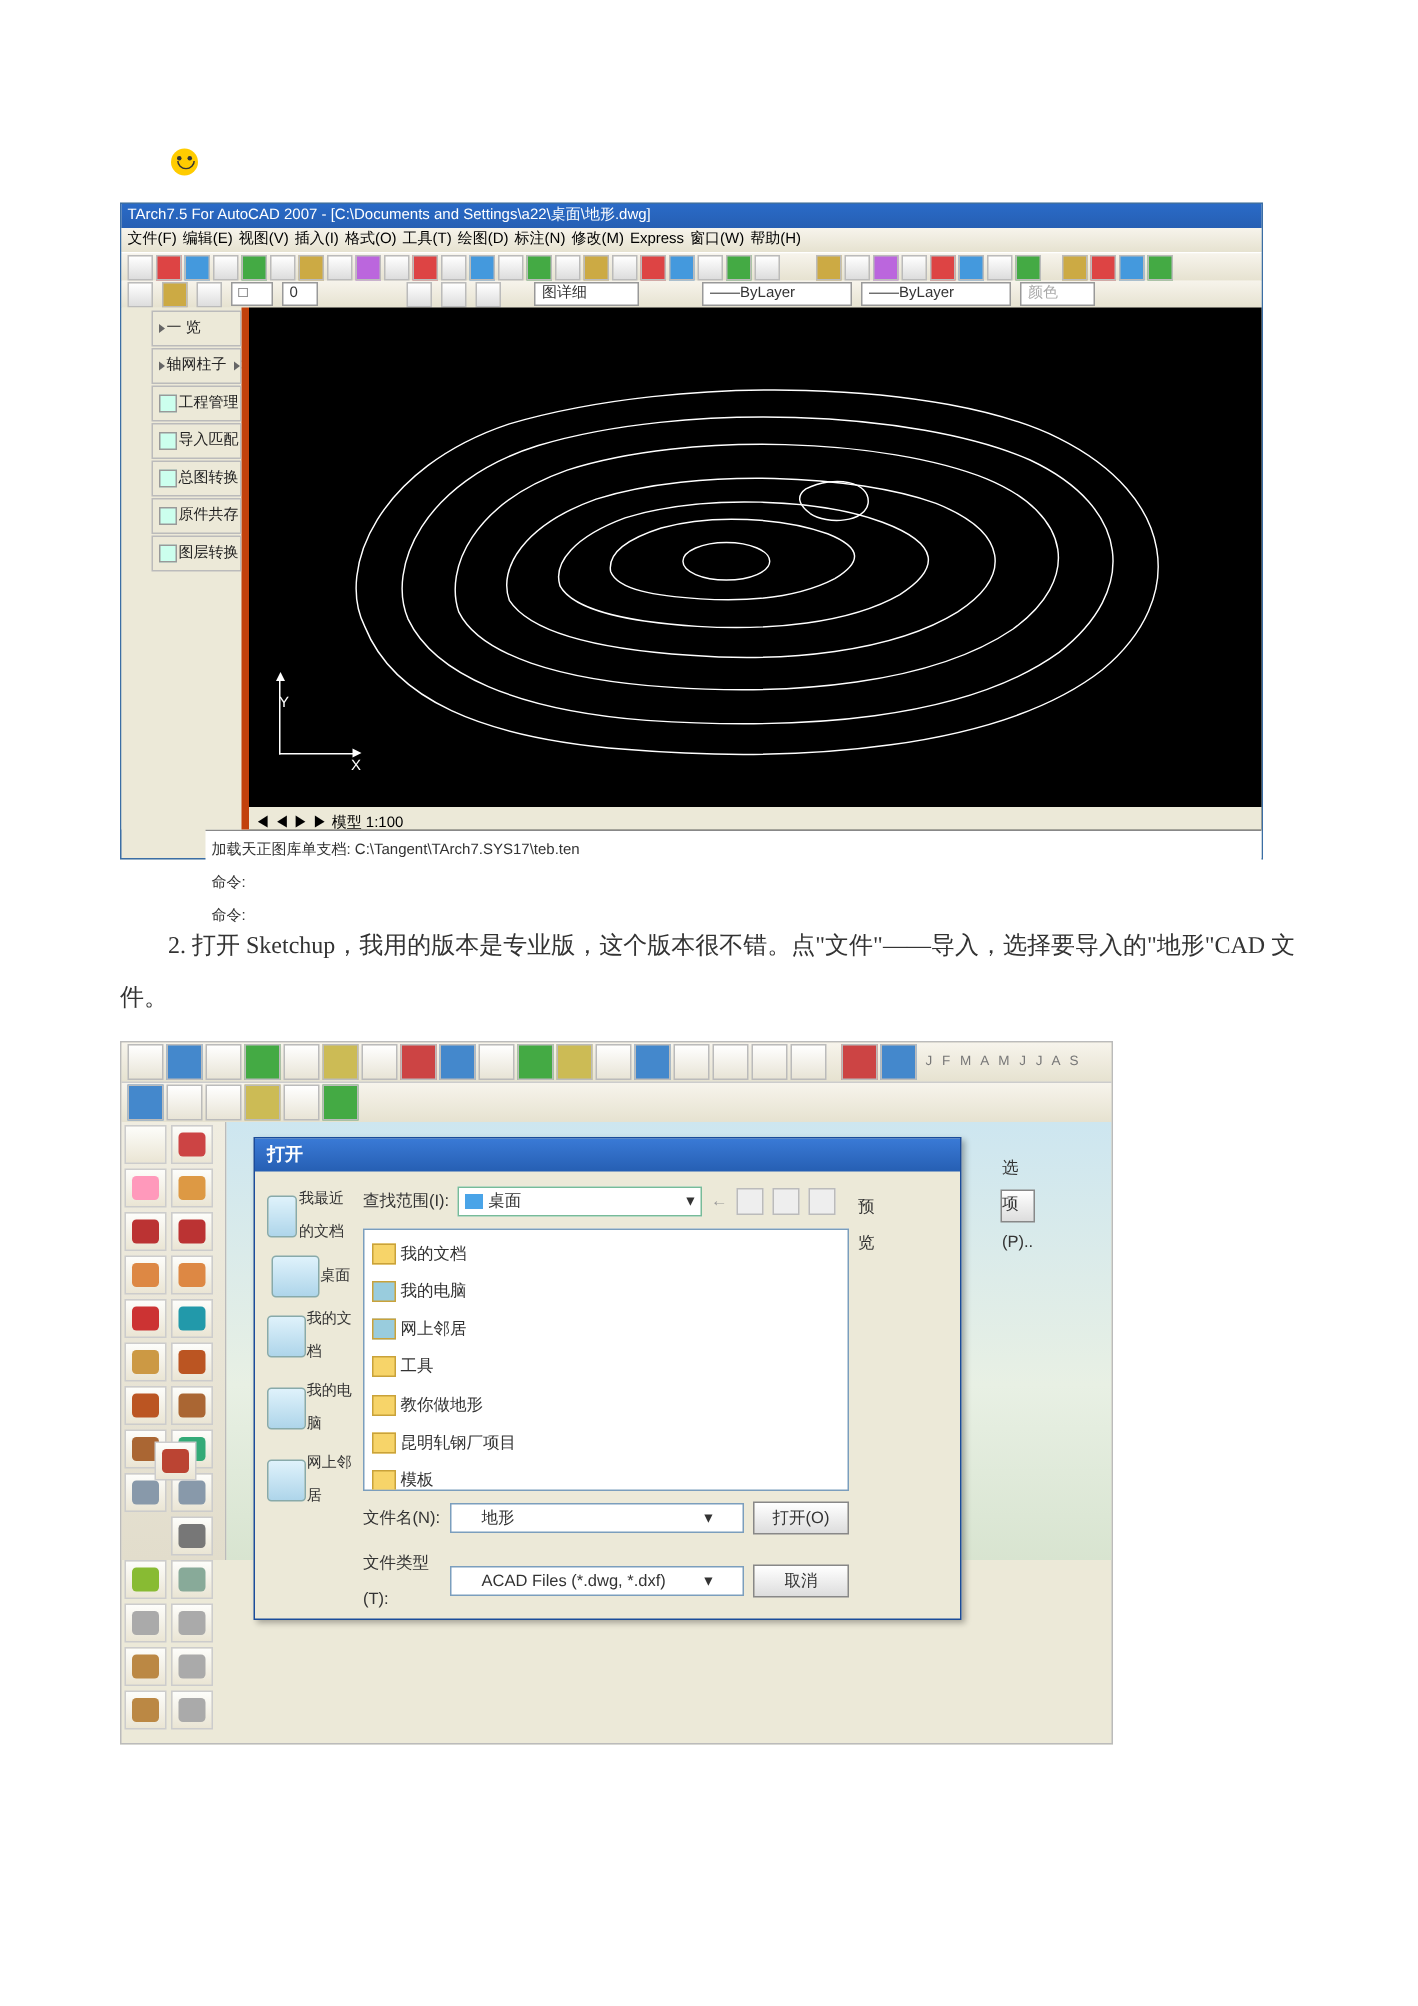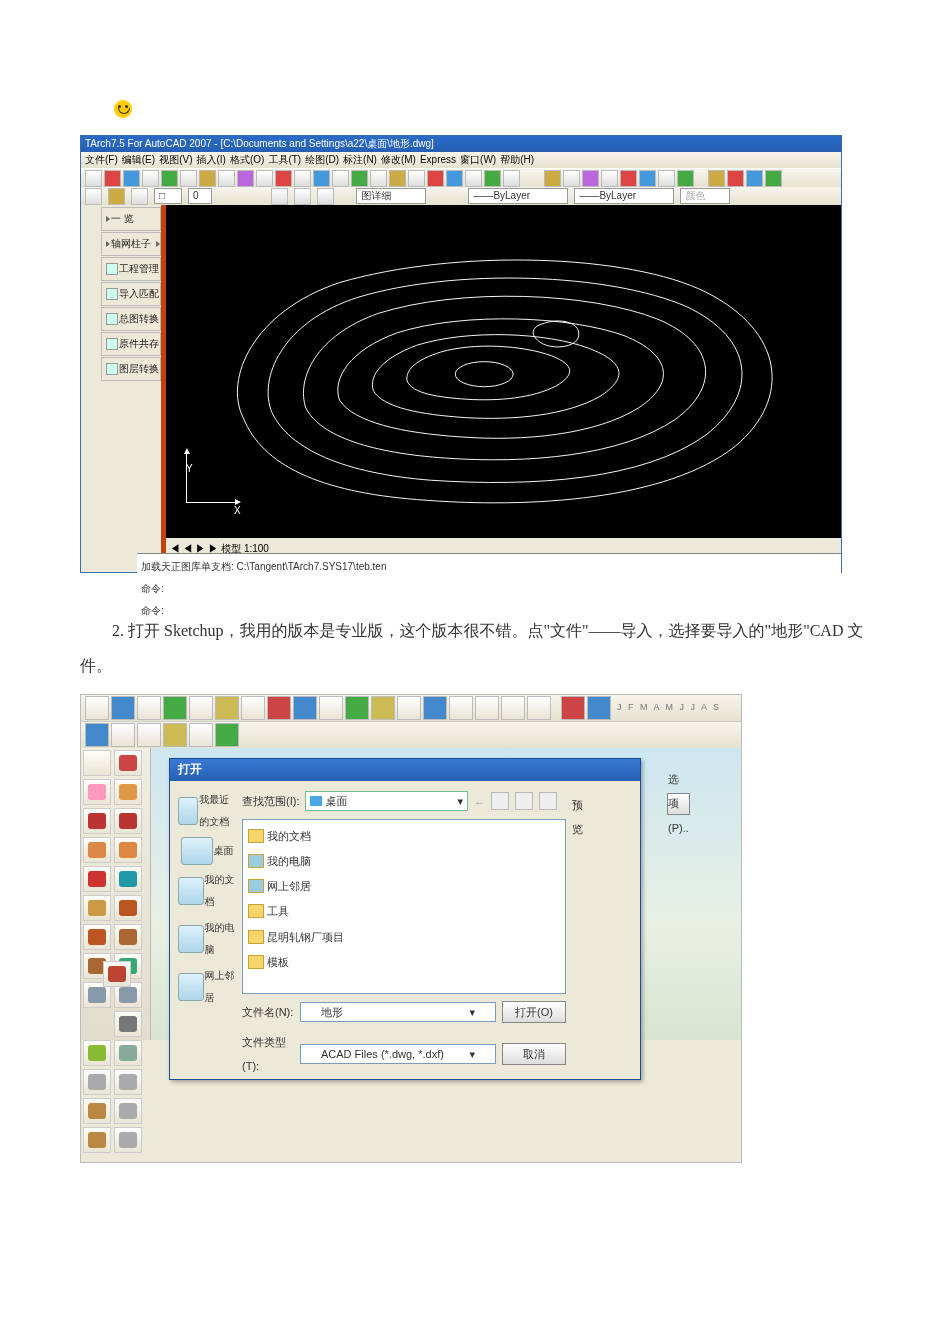--- a/index.html
+++ b/index.html
@@ -376,20 +376,24 @@
                   <div class="item">
                       <span class="ico" style="background:#9cd"></span>
                       <span>网上邻居</span>
                     </div>
                   <div class="item">
                       <span class="ico"></span>
                       <span>工具</span>
                     </div>
                   <div class="item">
                       <span class="ico"></span>
+                      <span>教你做地形</span>
+                    </div>
+                  <div class="item">
+                      <span class="ico"></span>
                       <span>昆明轧钢厂项目</span>
                     </div>
                   <div class="item">
                       <span class="ico"></span>
                       <span>模板</span>
                     </div>
 
                 </div>
                 <div class="bottomrow">
                   <span style="width:52px">文件名(N):</span>

